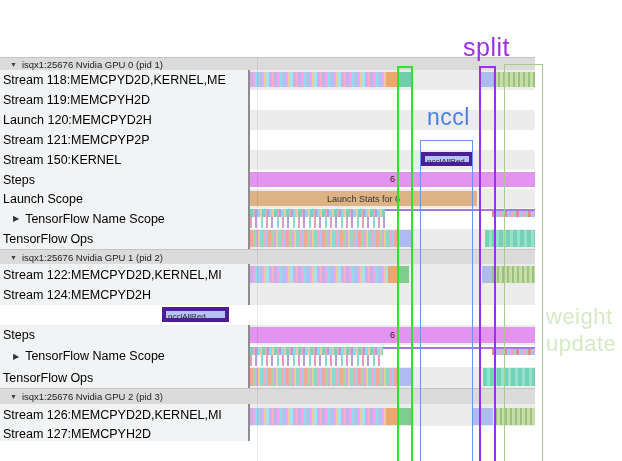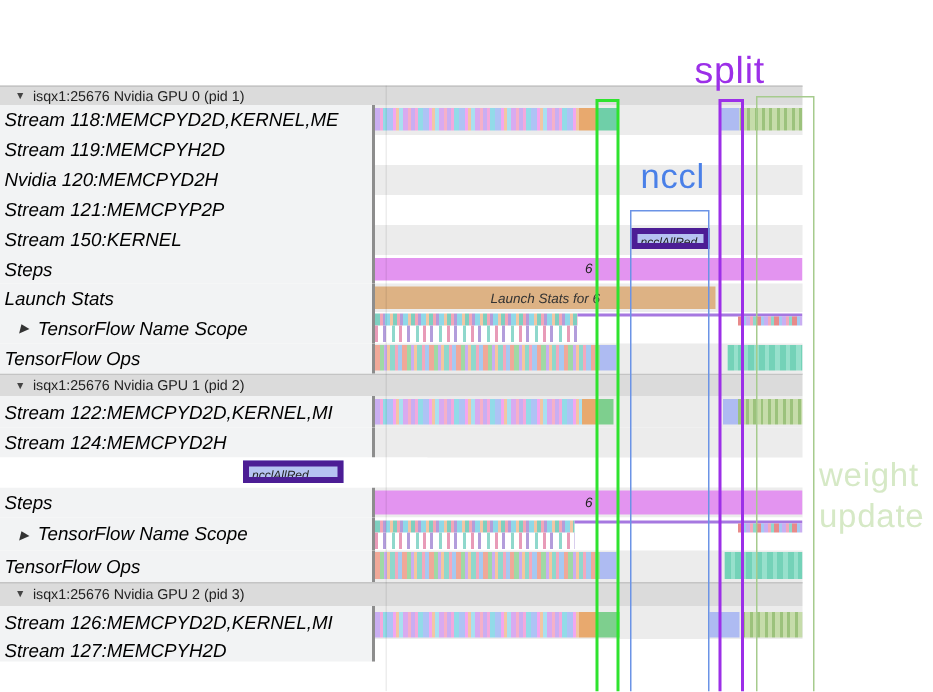--- a/index.html
+++ b/index.html
@@ -8,21 +8,21 @@
     position:relative; width:622px; height:461px; overflow:hidden;
     font-family:"Liberation Sans", sans-serif; background:#fff;
   }
   
   .trace { position:absolute; left:0; top:57px; width:535px; }
   .sec-header {
     display:flex; align-items:center; background:#dbdbdb; width:535px;
     font-size:9.5px; color:#222; border-top:1px solid #c4c4c4;
   }
   .sec-header .tri { font-size:7px; margin:0 5px 0 10px; color:#444; }
-  .row { display:flex; width:535px;font-style:italic; }
+  .row { display:flex; width:535px; }
   .lbl {
     width:250px; min-width:250px; background:#f2f3f4; color:#000;
     font-size:12.5px; display:flex; align-items:center; padding-left:3px;
     border-right:2px solid #8d8d8d; overflow:hidden; white-space:nowrap;
   }
   .lbl .tri { font-size:8px; margin:0 6px 0 10px; color:#333; }
   .tl { position:relative; width:285px; background:#fff; overflow:hidden; }
   .bg-g .tl { background:#ececec; }
   .seg { position:absolute; }
   
@@ -80,21 +80,21 @@
         <div class="seg stripes-olive" style="left:243px;top:2px;width:42px;height:15px"></div>
       </div>
     </div>
 
     <div class="row" style="height:20px">
       <div class="lbl">Stream 119:MEMCPYH2D</div>
       <div class="tl"></div>
     </div>
 
     <div class="row bg-g" style="height:20px">
-      <div class="lbl">Nvidia 120:MEMCPYD2H</div>
+      <div class="lbl">Launch 120:MEMCPYD2H</div>
       <div class="tl"></div>
     </div>
 
     <div class="row" style="height:20px">
       <div class="lbl">Stream 121:MEMCPYP2P</div>
       <div class="tl"></div>
     </div>
 
     <div class="row bg-g" style="height:20px">
       <div class="lbl">Stream 150:KERNEL</div>
@@ -105,21 +105,21 @@
 
     <div class="row" style="height:19px">
       <div class="lbl">Steps</div>
       <div class="tl">
         <div class="seg steps-bar" style="left:0;top:2px;width:285px;height:15px"></div>
         <div class="steps-num" style="left:131px;top:4px;width:14px">6</div>
       </div>
     </div>
 
     <div class="row bg-g" style="height:19px">
-      <div class="lbl">Launch Stats</div>
+      <div class="lbl">Launch Scope</div>
       <div class="tl">
         <div class="seg launch-bar" style="left:0;top:2px;width:227px;height:15px">Launch Stats for 6</div>
       </div>
     </div>
 
     <div class="row" style="height:21px">
       <div class="lbl">
         <span class="tri">▶</span>
         <span>TensorFlow Name Scope</span>
       </div>

